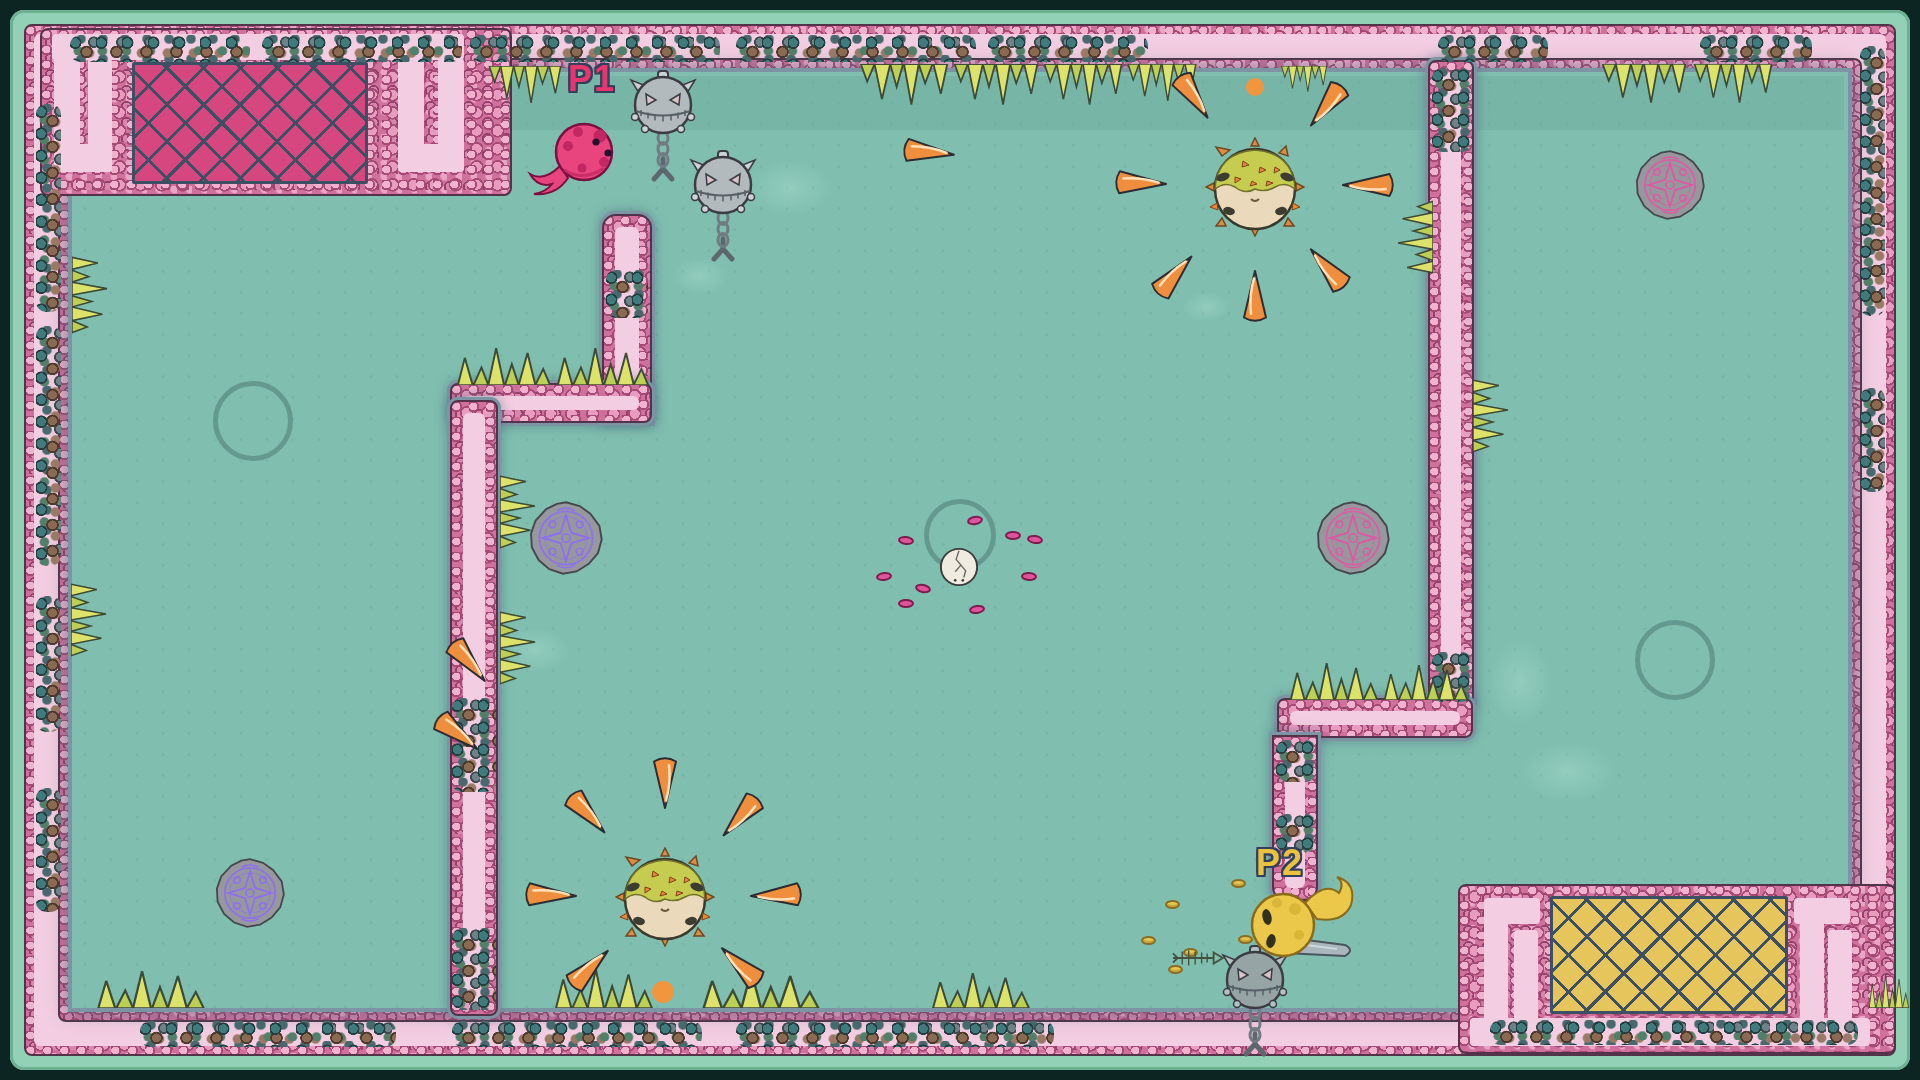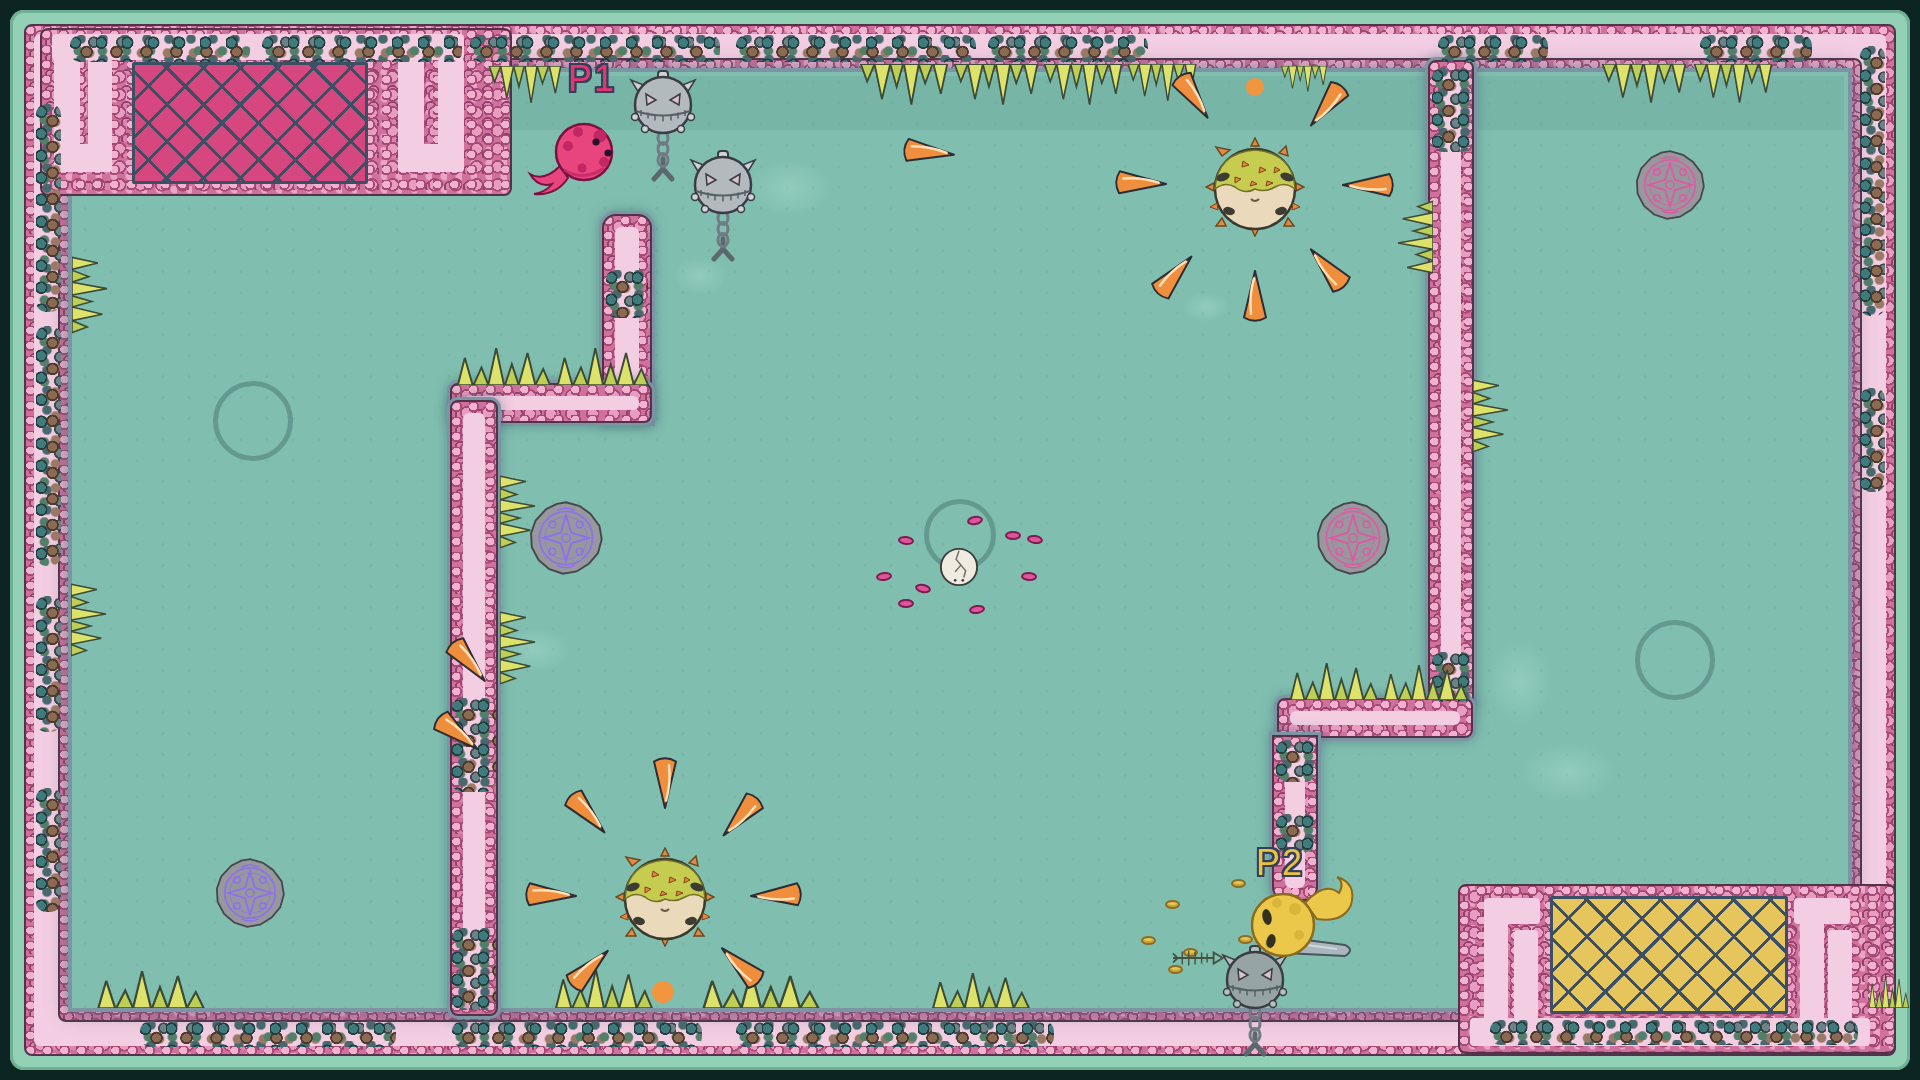--- a/index.html
+++ b/index.html
@@ -46,21 +46,21 @@
       radial-gradient(circle at 55% 65%, #8a6a52 0 4.5px, #4e3a2c 4.5px 6px, transparent 6.5px),
       radial-gradient(circle at 85% 30%, #6d8287 0 4px, #3d4a4e 4px 5.5px, transparent 6px),
       radial-gradient(circle at 35% 80%, #527f6a 0 4px, transparent 5.5px),
       radial-gradient(circle at 75% 75%, #9a7a66 0 4px, transparent 5.5px),
       radial-gradient(circle at 50% 20%, #47696e 0 4px, transparent 5.5px);
     background-size:26px 22px,30px 26px,28px 24px,24px 20px,26px 24px,22px 20px;}
   .marker{border:5px solid rgba(90,140,132,.75);border-radius:50%;}
   .dot{background:#f2953f;border-radius:50%;}
   .coin{background:#e9c64f;border:2px solid #8a6d24;border-radius:50%;box-shadow:inset 0 -2px 0 #c9a53a;}
   .petal{background:#e0549c;border:2px solid #7c1c4e;border-radius:50%;}
-  .label{font-weight:400;font-size:36px;letter-spacing:2px;line-height:42px;text-align:center;
+  .label{font-weight:700;font-size:36px;letter-spacing:2px;line-height:42px;text-align:center;
     text-shadow:2px 0 0 #33405c,-2px 0 0 #33405c,0 2px 0 #33405c,0 -2px 0 #33405c,2px 2px 0 #33405c,-2px -2px 0 #33405c,2px -2px 0 #33405c,-2px 2px 0 #33405c;}
   svg{display:block;width:100%;height:100%;}
 </style>
 </head>
 <body>
 
 <div id="stage">
     <div class="ent rim" style="left: 10px; top: 10px; width: 1900px; height: 1060px;"></div>
     <div class="ent pebble" style="left: 24px; top: 24px; width: 1872px; height: 1032px;"></div>
     <div class="ent channel" style="left: 34px; top: 34px; width: 1852px; height: 1012px;"></div>

